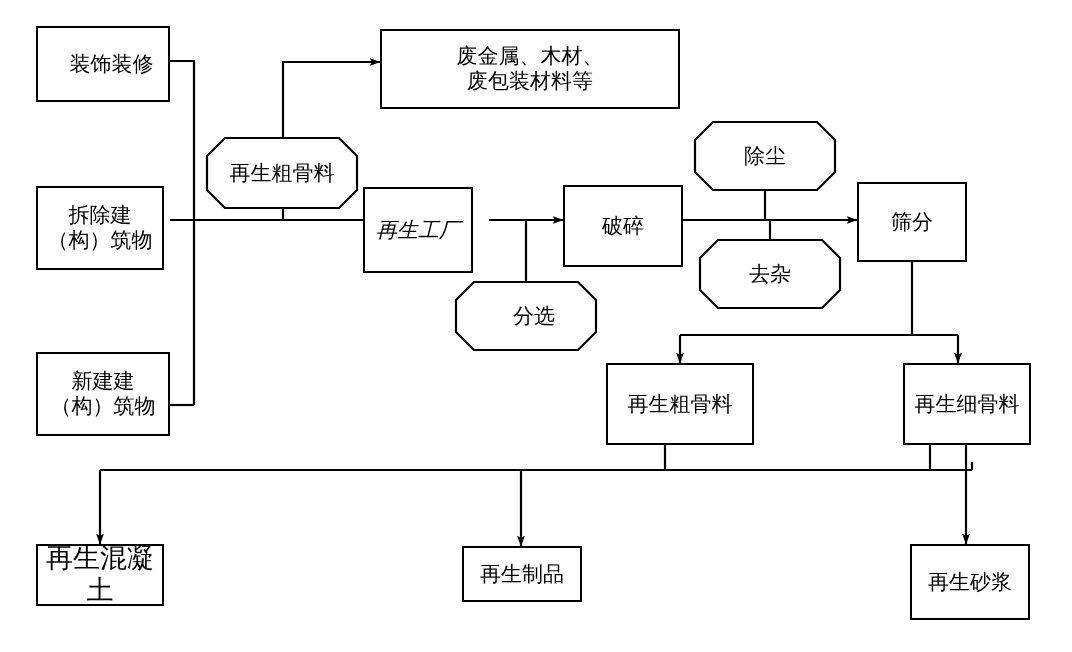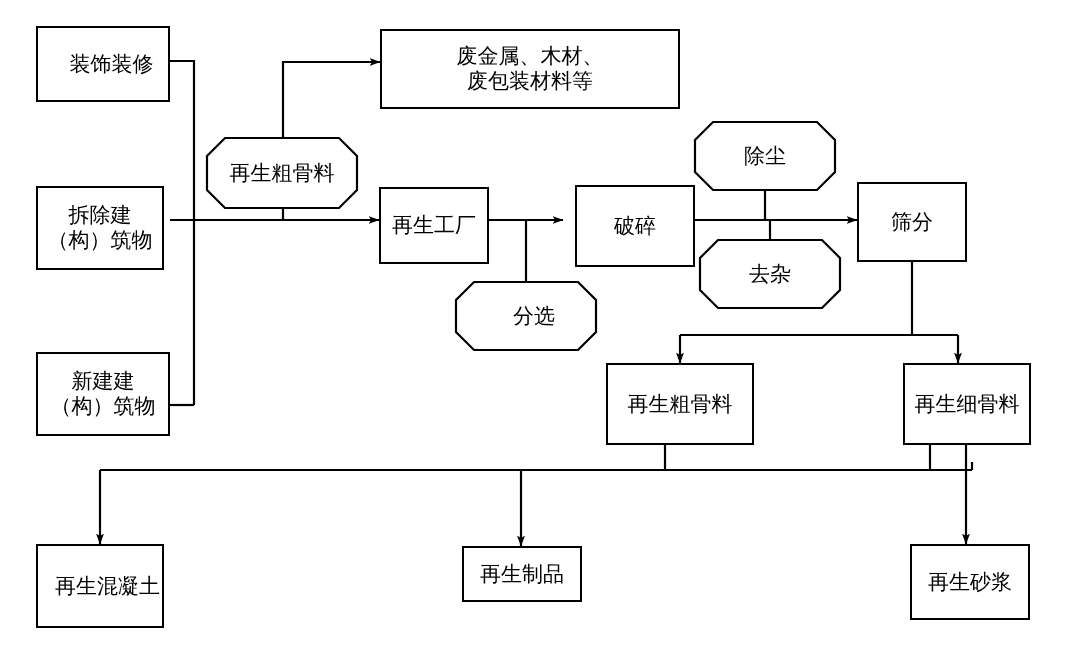--- a/index.html
+++ b/index.html
@@ -115,46 +115,46 @@
   <div class="node rect" style="left:380px; top:29px; width:300px; height:80px; font-size:21px;">
     <span class="lbl">废金属、木材、
 废包装材料等</span>
   </div>
 
   <div class="node rect" style="left:36px; top:186px; width:128px; height:84px; font-size:21px;">
     <span class="lbl">拆除建
 （构）筑物</span>
   </div>
 
-  <div class="node rect" style="left:379px; top:187px; width:110px; height:77px; font-size:21px;">
+  <div class="node rect" style="left:363px; top:187px; width:110px; height:86px; font-size:21px;font-style:italic;">
     <span class="lbl">再生工厂</span>
   </div>
 
-  <div class="node rect" style="left:575px; top:185px; width:120px; height:82px; font-size:21px;">
+  <div class="node rect" style="left:563px; top:185px; width:120px; height:82px; font-size:21px;">
     <span class="lbl">破碎</span>
   </div>
 
   <div class="node rect" style="left:857px; top:182px; width:110px; height:80px; font-size:21px;">
     <span class="lbl">筛分</span>
   </div>
 
   <div class="node rect" style="left:36px; top:352px; width:134px; height:84px; font-size:21px;">
     <span class="lbl">新建建
 （构）筑物</span>
   </div>
 
   <div class="node rect" style="left:606px; top:363px; width:148px; height:82px; font-size:21px;">
     <span class="lbl">再生粗骨料</span>
   </div>
 
   <div class="node rect" style="left:903px; top:363px; width:128px; height:82px; font-size:21px;">
     <span class="lbl">再生细骨料</span>
   </div>
 
-  <div class="node rect" style="left:36px; top:544px; width:128px; height:84px; font-size:21px;justify-content:flex-end;">
+  <div class="node rect" style="left:36px; top:544px; width:128px; height:62px; font-size:27px;justify-content:flex-end;">
     <span class="lbl">再生混凝土</span>
   </div>
 
   <div class="node rect" style="left:462px; top:546px; width:120px; height:56px; font-size:21px;">
     <span class="lbl">再生制品</span>
   </div>
 
   <div class="node rect" style="left:910px; top:544px; width:120px; height:76px; font-size:21px;">
     <span class="lbl">再生砂浆</span>
   </div>

